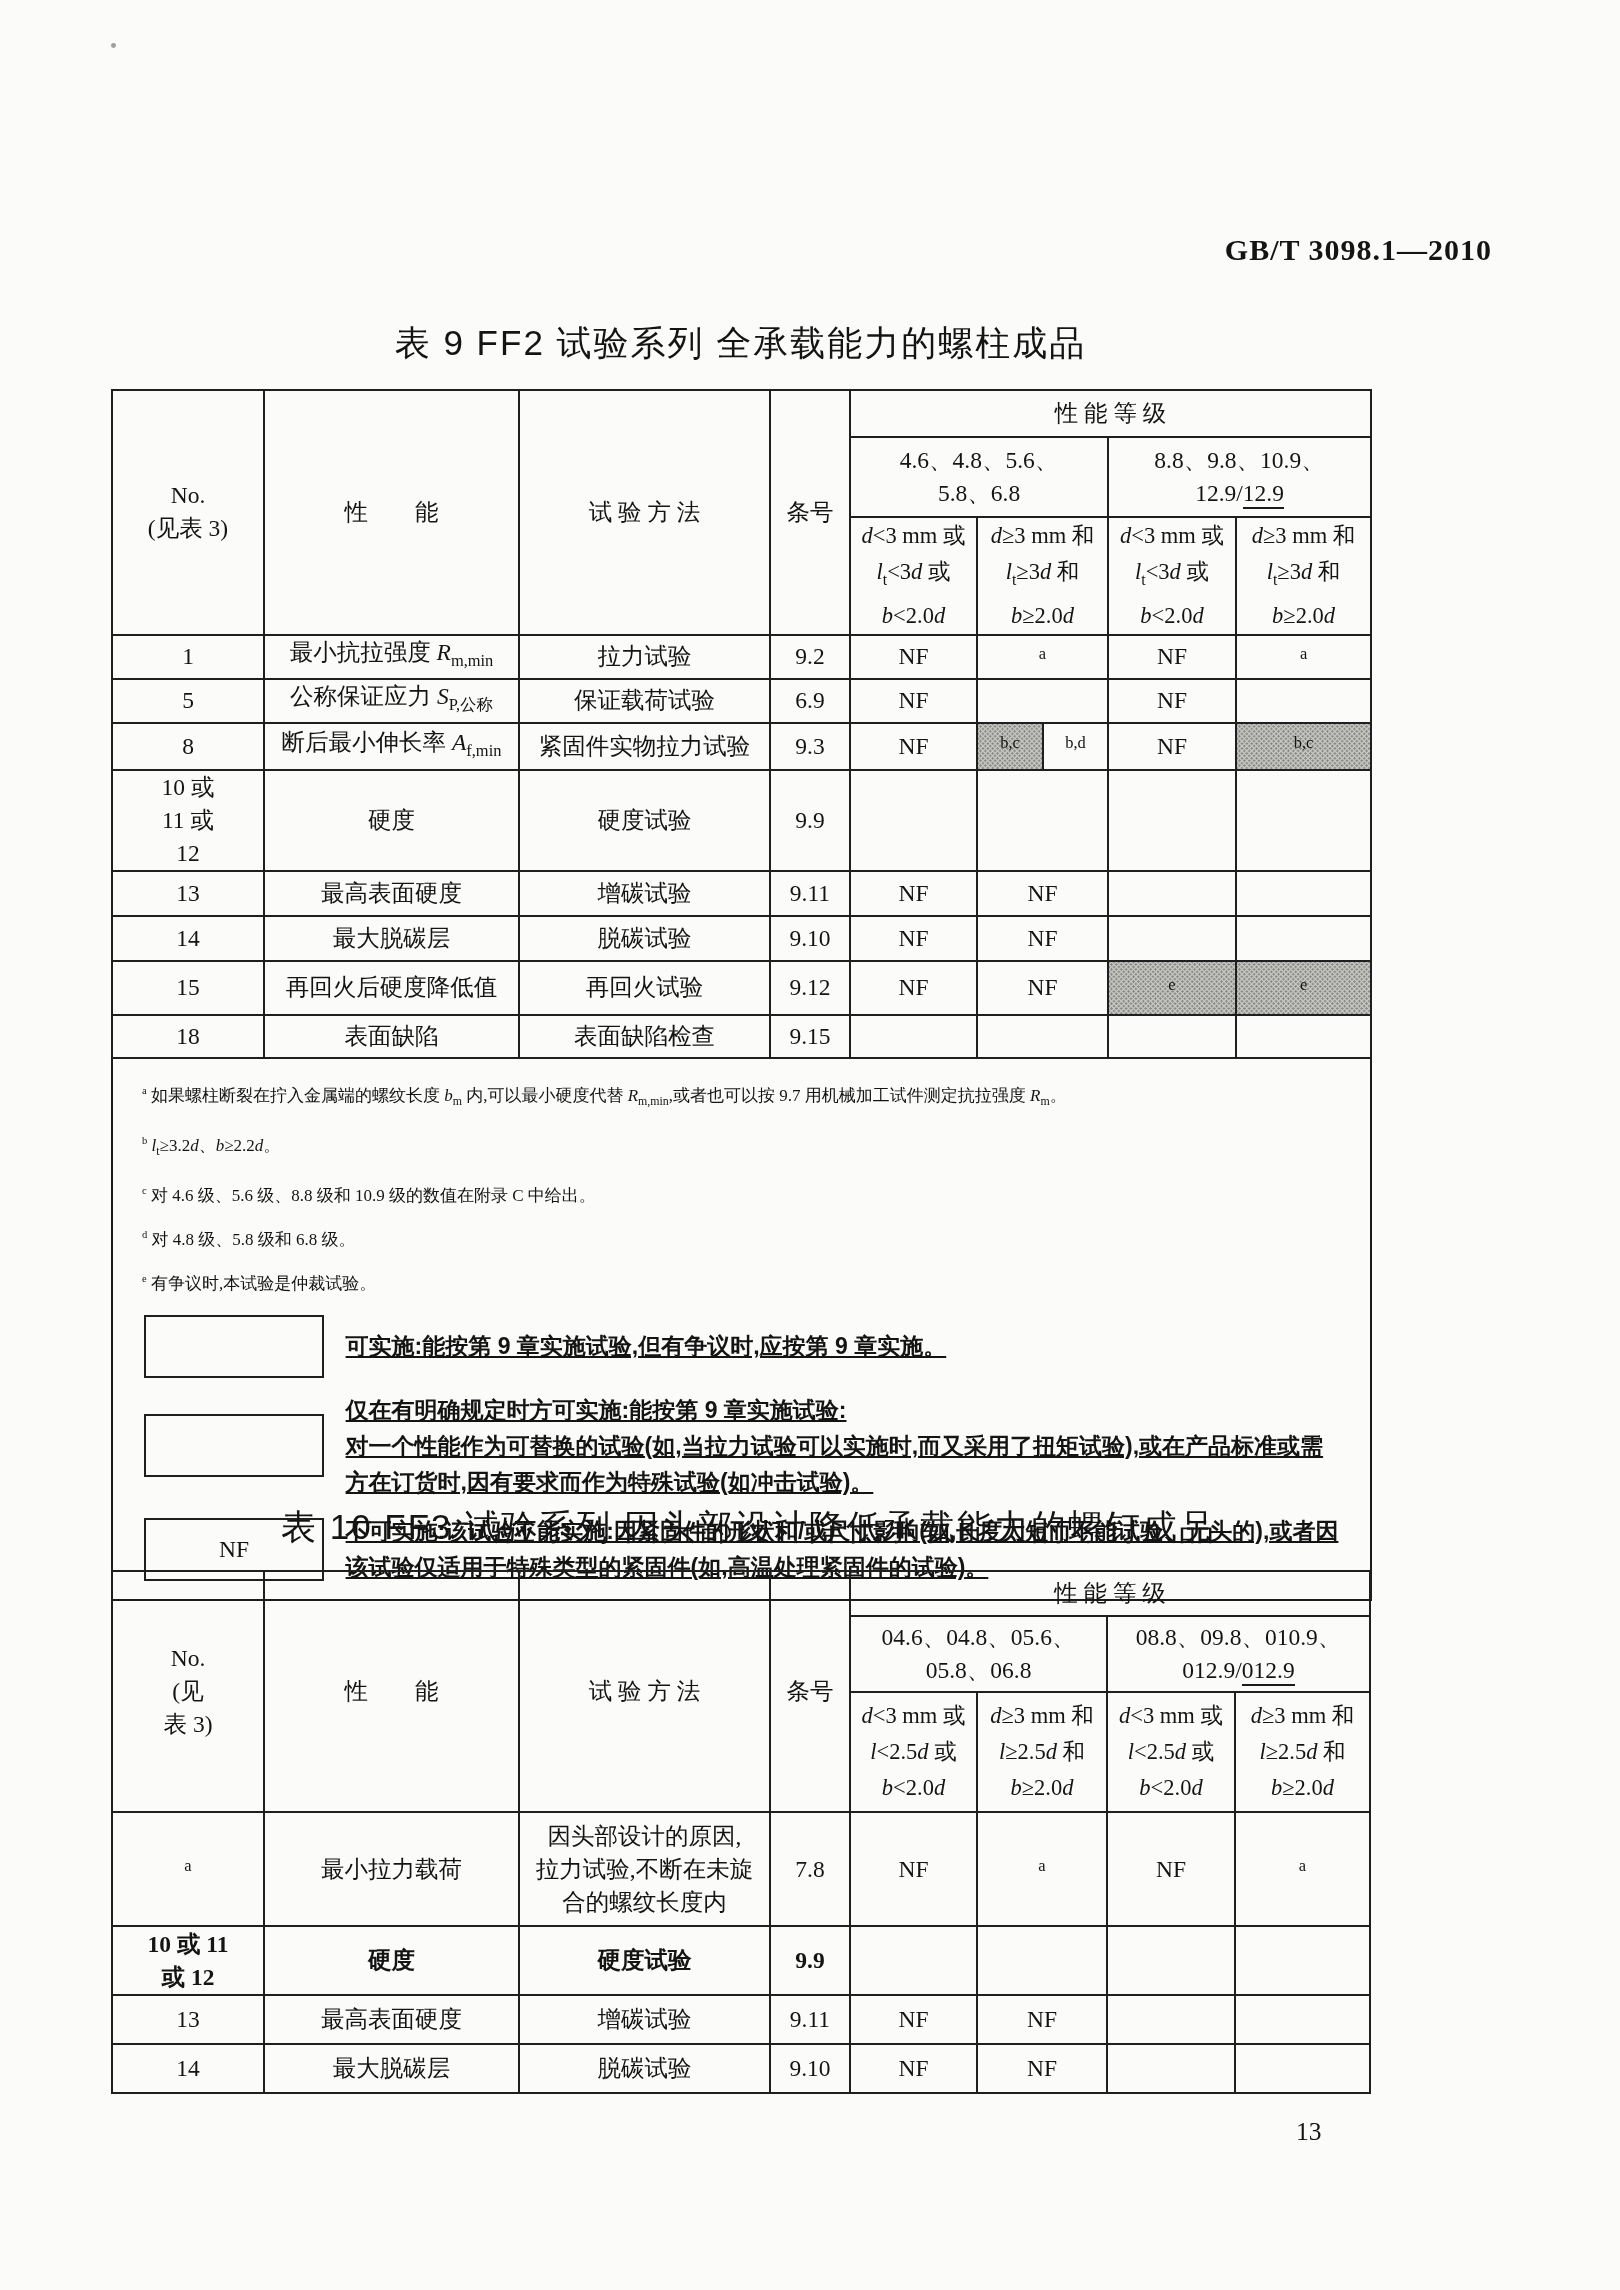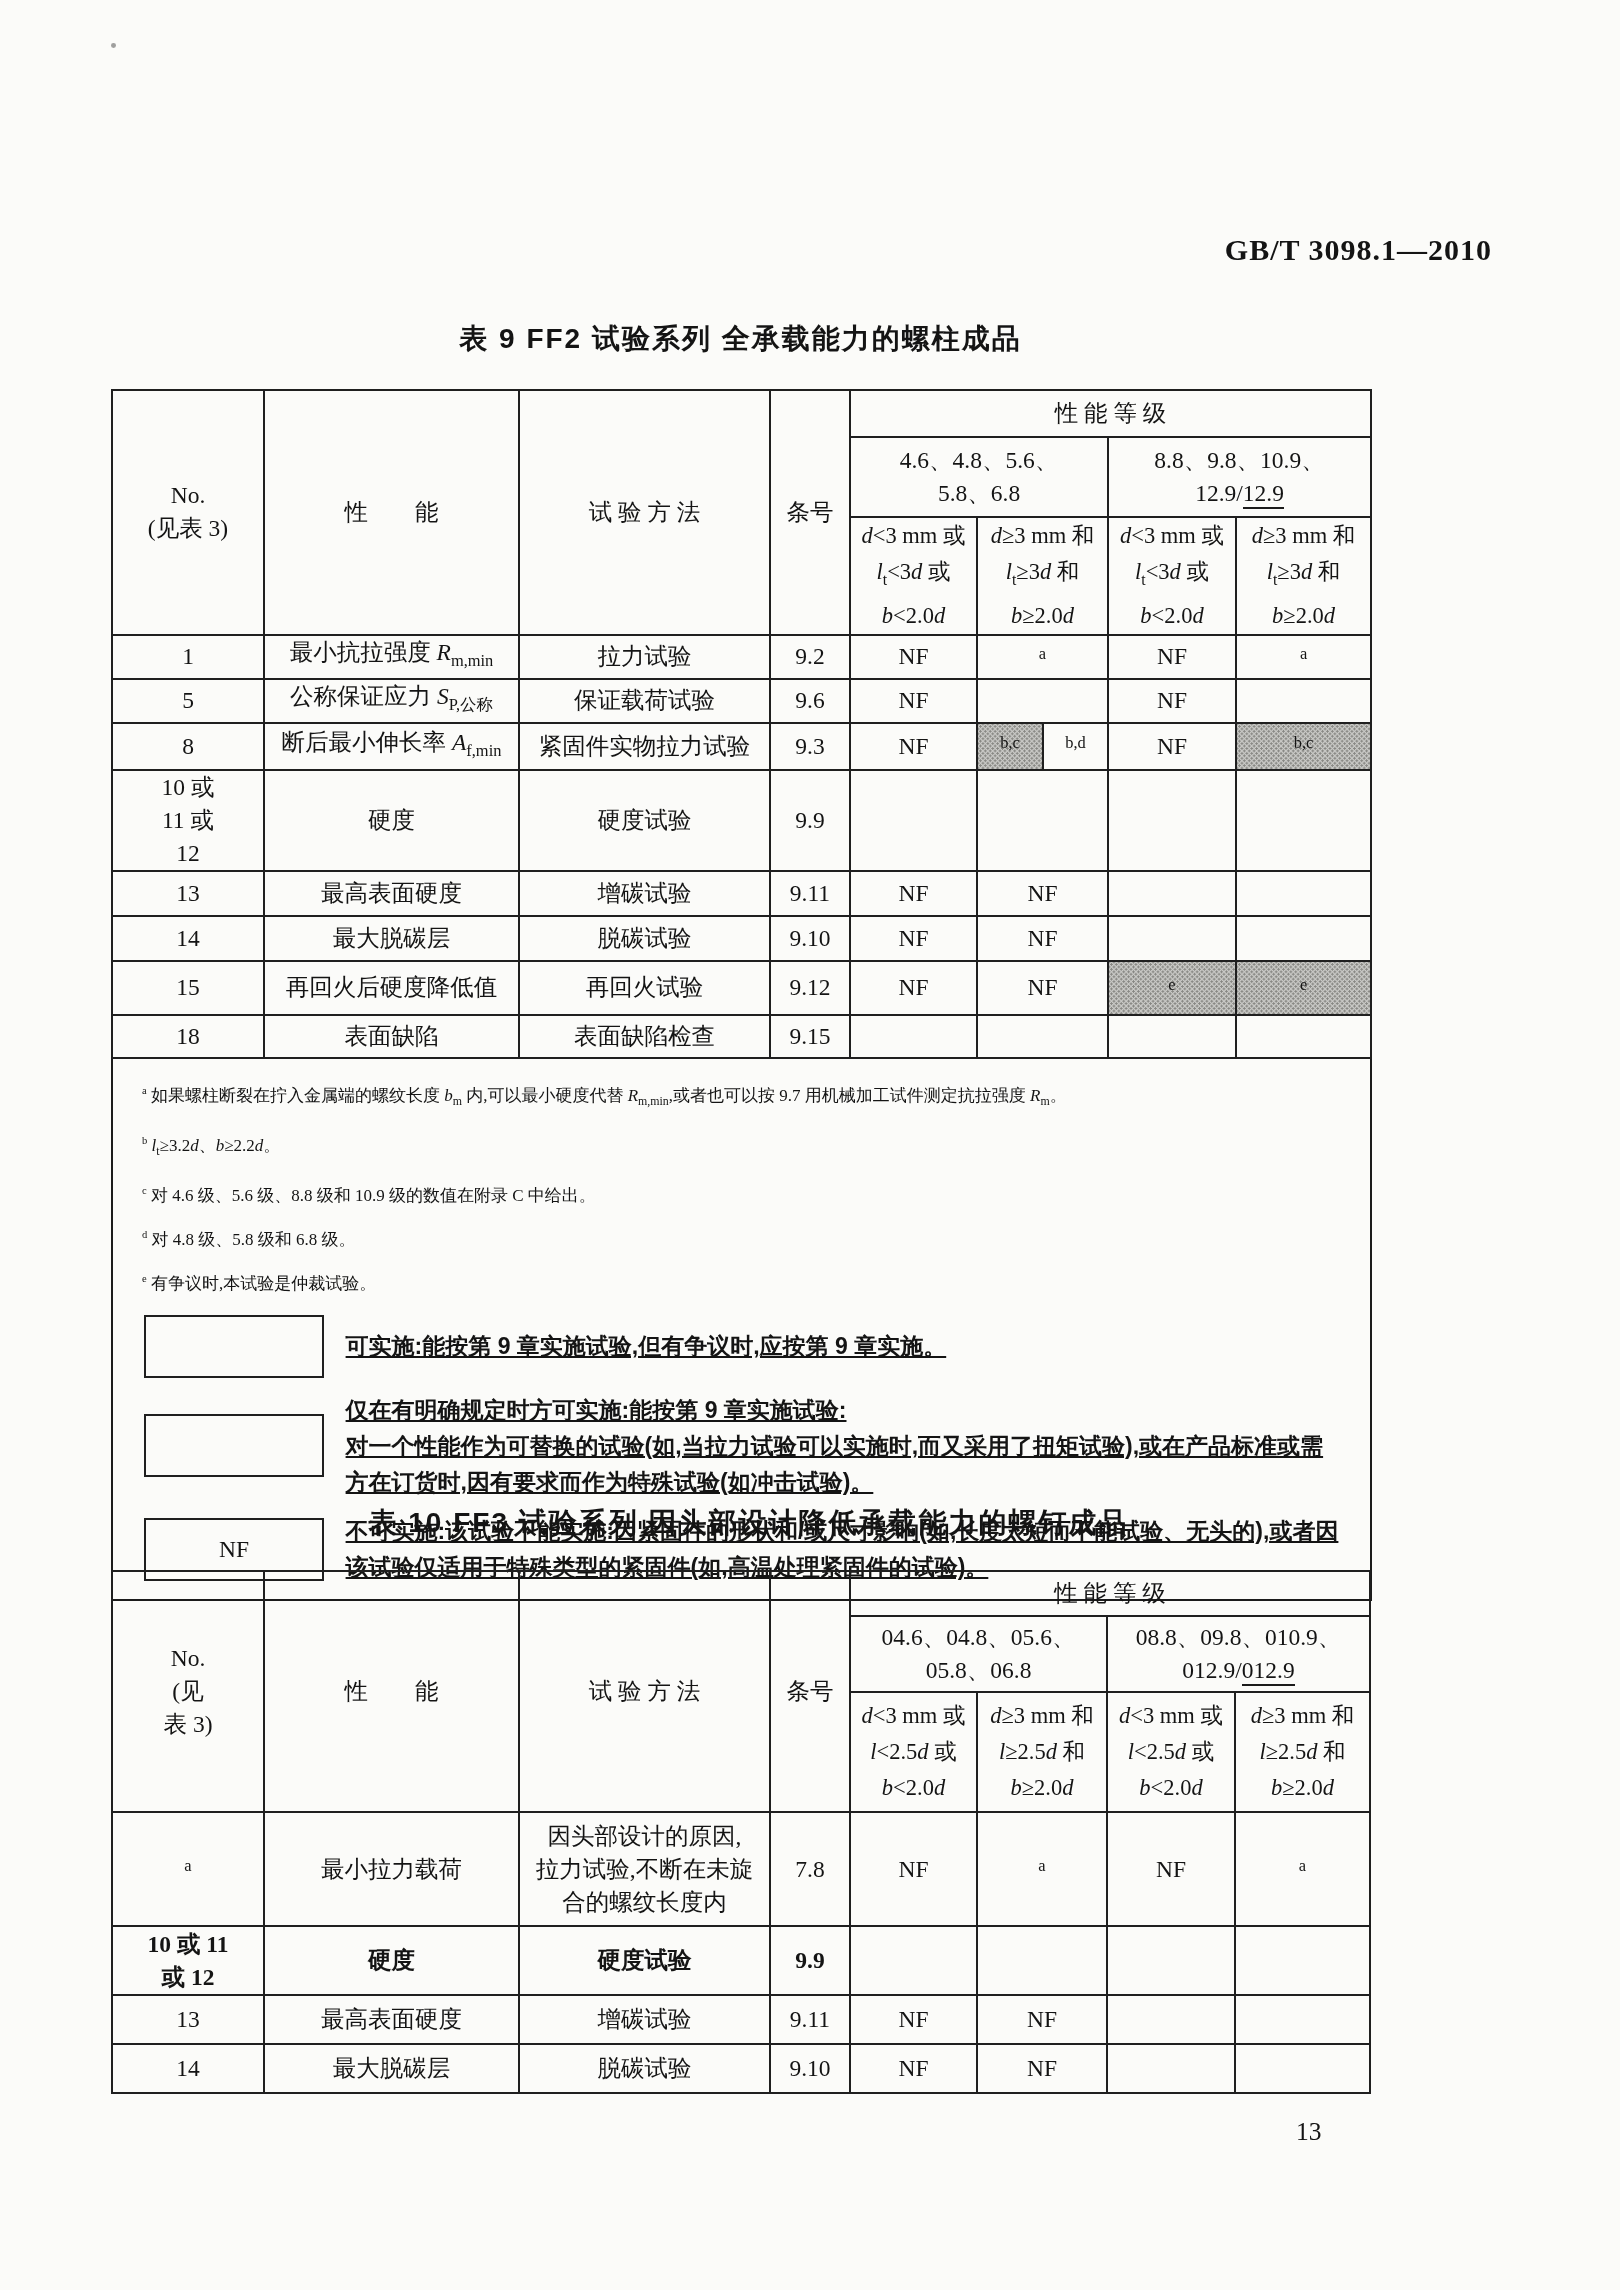--- a/index.html
+++ b/index.html
@@ -14,21 +14,21 @@
   .speck{position:absolute;left:111px;top:43px;width:4.9px;height:4.9px;border-radius:50%;background:#777;opacity:.7;}
   .std-number{
     position:absolute;top:233px;right:128px;
     font-size:30px;font-weight:bold;letter-spacing:1px;
     font-family:"Liberation Serif","DejaVu Serif",serif;
   }
   .tbl-title{
     position:absolute;left:111px;width:1259px;
     text-align:center;
     font-family:"Liberation Sans","DejaVu Sans",sans-serif;
-    font-weight:bold;font-size:28px;letter-spacing:2px;
+    font-weight:normal;font-size:35px;letter-spacing:2px;
   }
   .t9-title{top:320px;}
   .t10-title{top:1504px;margin-left:8px;}
   table.std-table{
     position:absolute;left:111px;width:1259px;
     border-collapse:collapse;table-layout:fixed;
     background:transparent;
   }
   #t9{top:389px;}
   #t10{top:1570px;}
@@ -142,21 +142,21 @@
         <td class="c">9.2</td>
         <td class="c">NF</td>
         <td class="c" colspan="2"><sup>a</sup></td>
         <td class="c">NF</td>
         <td class="c"><sup>a</sup></td>
       </tr>
       <tr class="r-5">
         <td class="c">5</td>
         <td class="c">公称保证应力 <i>S</i><sub>P,公称</sub></td>
         <td class="c">保证载荷试验</td>
-        <td class="c">9.6</td>
+        <td class="c">6.9</td>
         <td class="c">NF</td>
         <td class="c" colspan="2"></td>
         <td class="c">NF</td>
         <td class="c"></td>
       </tr>
       <tr class="r-8">
         <td class="c">8</td>
         <td class="c">断后最小伸长率 <i>A</i><sub>f,min</sub></td>
         <td class="c">紧固件实物拉力试验</td>
         <td class="c">9.3</td>

